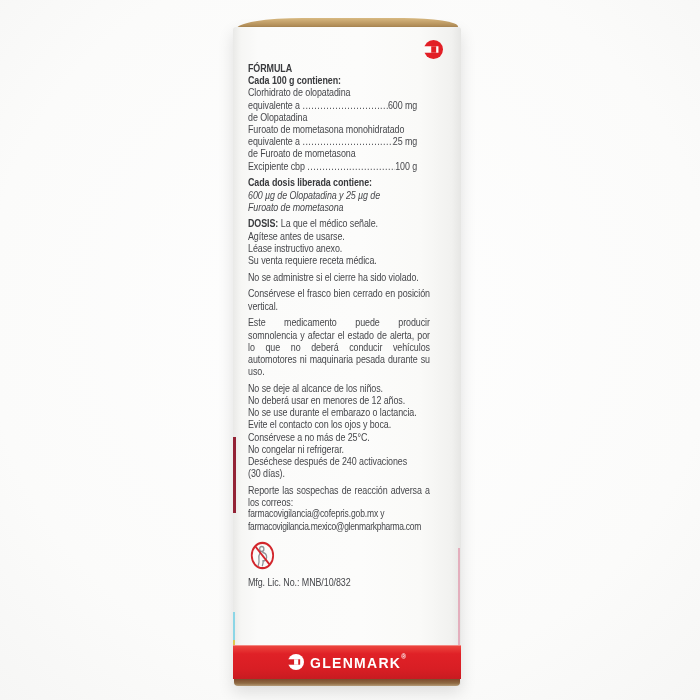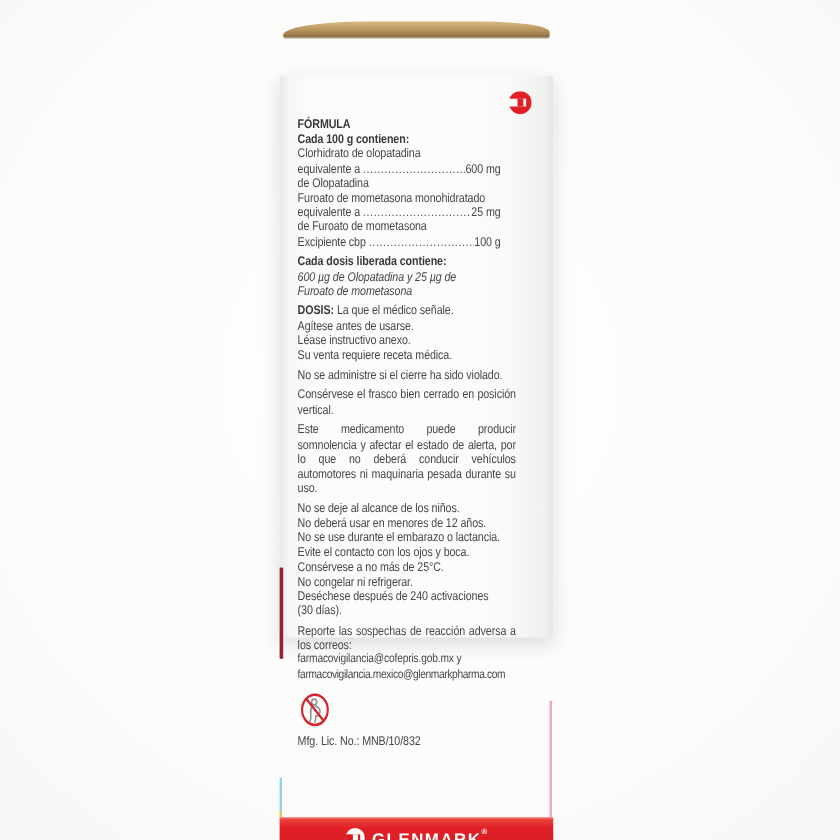--- a/index.html
+++ b/index.html
@@ -10,25 +10,24 @@
     -webkit-font-smoothing:antialiased;
   }
   .box{position:absolute;left:233px;top:18px;width:228px;height:668px;}
   .flap{
     position:absolute;left:3px;right:3px;top:0;height:13px;
     background:linear-gradient(180deg,#d8b981 0%,#b8935c 55%,#8d6c40 100%);
     border-radius:55% 45% 3px 3px / 160% 120% 3px 3px;
     box-shadow:0 1px 0 rgba(92,62,26,.55);
   }
   .panel{
-    position:absolute;left:0;top:9px;width:228px;height:468px;
+    position:absolute;left:0;top:9px;width:228px;height:659px;
     background:linear-gradient(90deg,#e9e9e7 0%,#f6f6f4 3.5%,#fbfbfa 11%,#fcfcfb 55%,#fafaf8 82%,#f1f1ef 96%,#e6e6e4 100%);
     border-radius:3px 3px 2px 2px;
     box-shadow:0 6px 16px rgba(0,0,0,.12);
-    margin-top:36px;
   }
   .g-logo{position:absolute;left:191px;top:13px;width:19px;height:19px;}
   .text-col{
     position:absolute;left:15px;top:35px;width:214px;
     transform:scaleX(.85);transform-origin:top left;
     font-size:10.5px;line-height:12.2px;color:#46474b;letter-spacing:-.1px;
   }
   .para{margin:0 0 4.5px 0;}
   .line{white-space:nowrap;}
   .b{font-weight:bold;color:#393a3d;}

